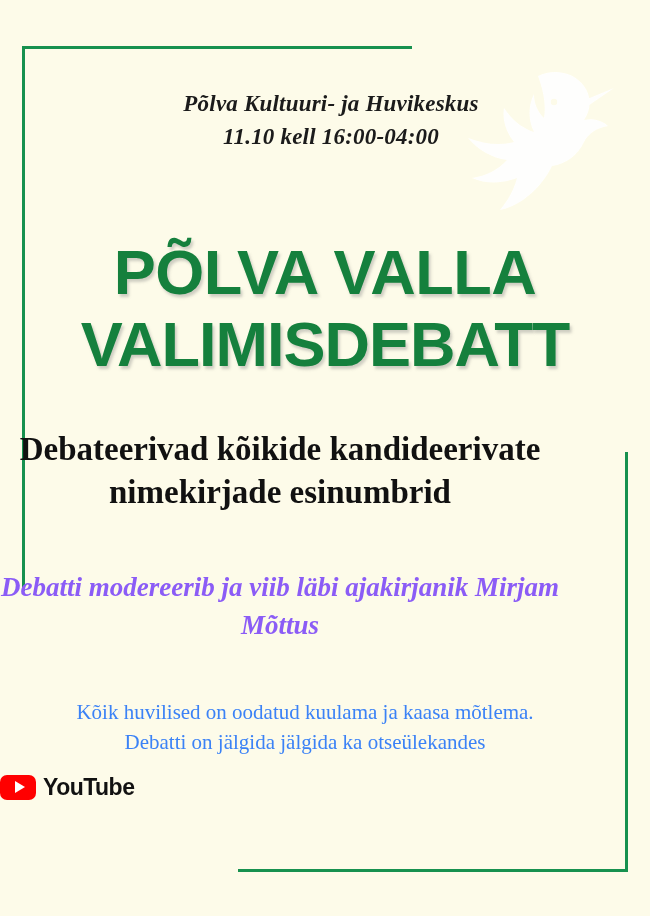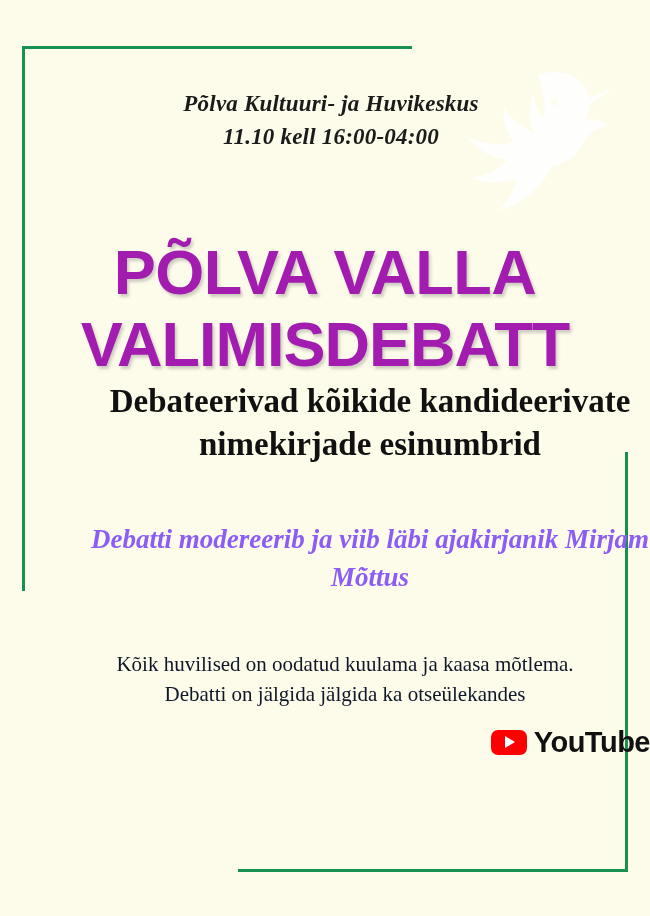--- a/index.html
+++ b/index.html
@@ -63,21 +63,21 @@
 
   
   .content {
     position: absolute;
     left: 0;
     right: 0;
     top: 0;
     bottom: 0;
     display: flex;
     flex-direction: column;
-    align-items: flex-end;
+    align-items: flex-start;
   }
 
   .venue {
     margin-top: 88px;
     text-align: center;
     font-style: italic;
     font-weight: bold;
     font-size: 23px;
     line-height: 1.42;
     color: #1b1b1b;
@@ -90,31 +90,32 @@
     white-space: nowrap;
   }
 
   .title {
     margin-top: 84px;
     text-align: center;
     font-family: "Liberation Sans", sans-serif;
     font-weight: bold;
     font-size: 63px;
     line-height: 1.13;
-    color: #a21caf;
+    color: #15803d;
     letter-spacing: -0.5px;
     text-shadow: 2px 3px 3px rgba(120,120,120,0.35);
     width: 100%;
   }
   .title .l2 {
     display: block;
     letter-spacing: -1px;
   }
 
   .subtitle {
+    margin-top: 48px;
     text-align: center;
     font-family: "Liberation Serif", serif;
     font-weight: bold;
     font-size: 33px;
     line-height: 1.3;
     color: #111;
     width: 560px;
   }
 
   .moderator {
@@ -126,21 +127,21 @@
     line-height: 1.38;
     color: #8b5cf6;
     width: 560px;
   }
 
   .note {
     margin-top: 54px;
     text-align: center;
     font-size: 21px;
     line-height: 1.42;
-    color: #0f172a;
+    color: #3b82f6;
     width: 610px;
   }
 
   .yt {
     margin-top: 16px;
     display: flex;
     align-items: center;
     justify-content: center;
     gap: 7px;
   }
@@ -157,21 +158,21 @@
     width: 0;
     height: 0;
     border-left: 10px solid #fff;
     border-top: 6px solid transparent;
     border-bottom: 6px solid transparent;
     margin-left: 3px;
   }
   .yt-text {
     font-family: "Liberation Sans", sans-serif;
     font-weight: bold;
-    font-size: 29px;
+    font-size: 23px;
     color: #111;
     letter-spacing: -0.5px;
   }
 </style>
 </head>
 <body>
 
 <div class="poster">
 
   <div class="line line-top"></div>

